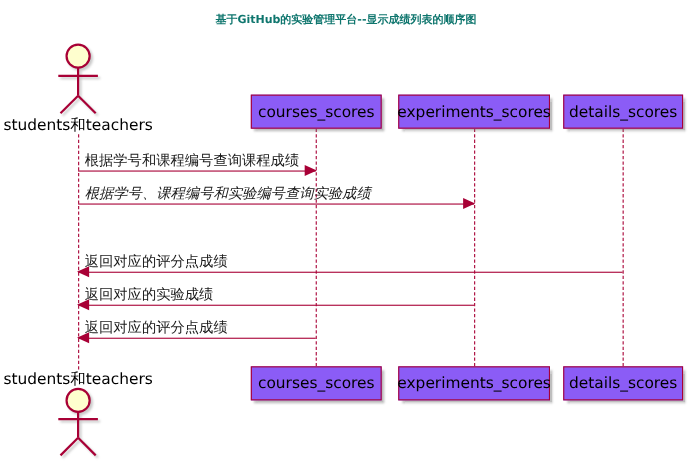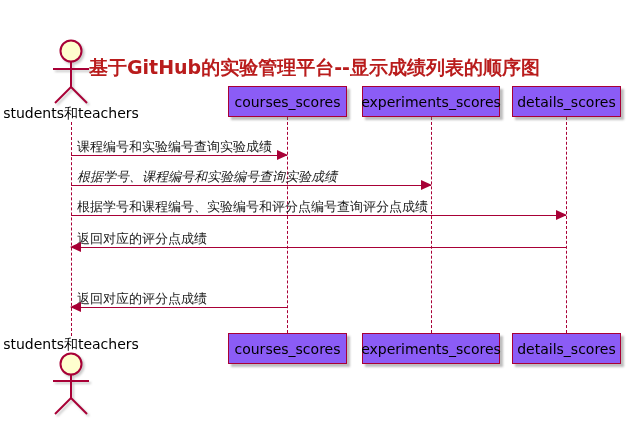--- a/index.html
+++ b/index.html
@@ -2,21 +2,21 @@
 <html><head>
 <meta charset="utf-8">
 <style>
   html,body { margin:0; padding:0; background:#ffffff; }
   #canvas {
     position:relative; width:629px; height:421px; background:#ffffff;
     font-family:"DejaVu Sans","Liberation Sans",sans-serif; overflow:hidden;
   }
   .title {
     position:absolute; left:0; top:11px; width:629px; text-align:center;
-    font-size:19px; font-weight:bold; color:#b91c1c;margin-top:44px;
+    font-size:10px; font-weight:bold; color:#0f766e;
   }
   .lifeline { position:absolute; width:0; border-left:1px dashed #A80036; }
   .participant {
     position:absolute; height:31px; box-sizing:border-box;
     background:#8b5cf6; border:1.5px solid #A80036;
     box-shadow:3px 3px 2px rgba(110,110,110,0.45);
     display:flex; align-items:center; justify-content:center;
     font-size:14px; color:#000; white-space:nowrap;
   }
   .actor-label {
@@ -61,47 +61,47 @@
       <line x1="32" y1="50" x2="48" y2="66" stroke="#A80036" stroke-width="2"></line>
     </svg>
   </div>
   <div class="actor-label" style="left:-17px; top:105px;">students和teachers</div>
 
   <div class="participant" style="left:228px; top:86px; width:119px;">courses_scores</div>
   <div class="participant" style="left:362px; top:86px; width:138px;">experiments_scores</div>
   <div class="participant" style="left:512px; top:86px; width:109px;">details_scores</div>
 
   <div class="msg" style="left:71px; top:139px; width:216px;">
-    <div class="msg-text">课程编号和实验编号查询实验成绩</div>
+    <div class="msg-text">根据学号和课程编号查询课程成绩</div>
     <div class="msg-line">
         <span class="head-right"></span>
       </div>
   </div>
 
   <div class="msg" style="left:71px; top:169px; width:360px;font-style:italic;">
     <div class="msg-text">根据学号、课程编号和实验编号查询实验成绩</div>
     <div class="msg-line">
         <span class="head-right"></span>
       </div>
   </div>
 
-  <div class="msg" style="left:71px; top:199px; width:495px;">
-    <div class="msg-text">根据学号和课程编号、实验编号和评分点编号查询评分点成绩</div>
-    <div class="msg-line">
-        <span class="head-right"></span>
-      </div>
-  </div>
 
   <div class="msg return" style="left:71px; top:231px; width:495px;">
     <div class="msg-text">返回对应的评分点成绩</div>
     <div class="msg-line">
         <span class="head-left"></span>
       </div>
   </div>
 
+  <div class="msg return" style="left:71px; top:261px; width:360px;">
+    <div class="msg-text">返回对应的实验成绩</div>
+    <div class="msg-line">
+        <span class="head-left"></span>
+      </div>
+  </div>
 
   <div class="msg return" style="left:71px; top:291px; width:216px;">
     <div class="msg-text">返回对应的评分点成绩</div>
     <div class="msg-line">
         <span class="head-left"></span>
       </div>
   </div>
 
   <div class="participant" style="left:228px; top:333px; width:119px;">courses_scores</div>
   <div class="participant" style="left:362px; top:333px; width:138px;">experiments_scores</div>

